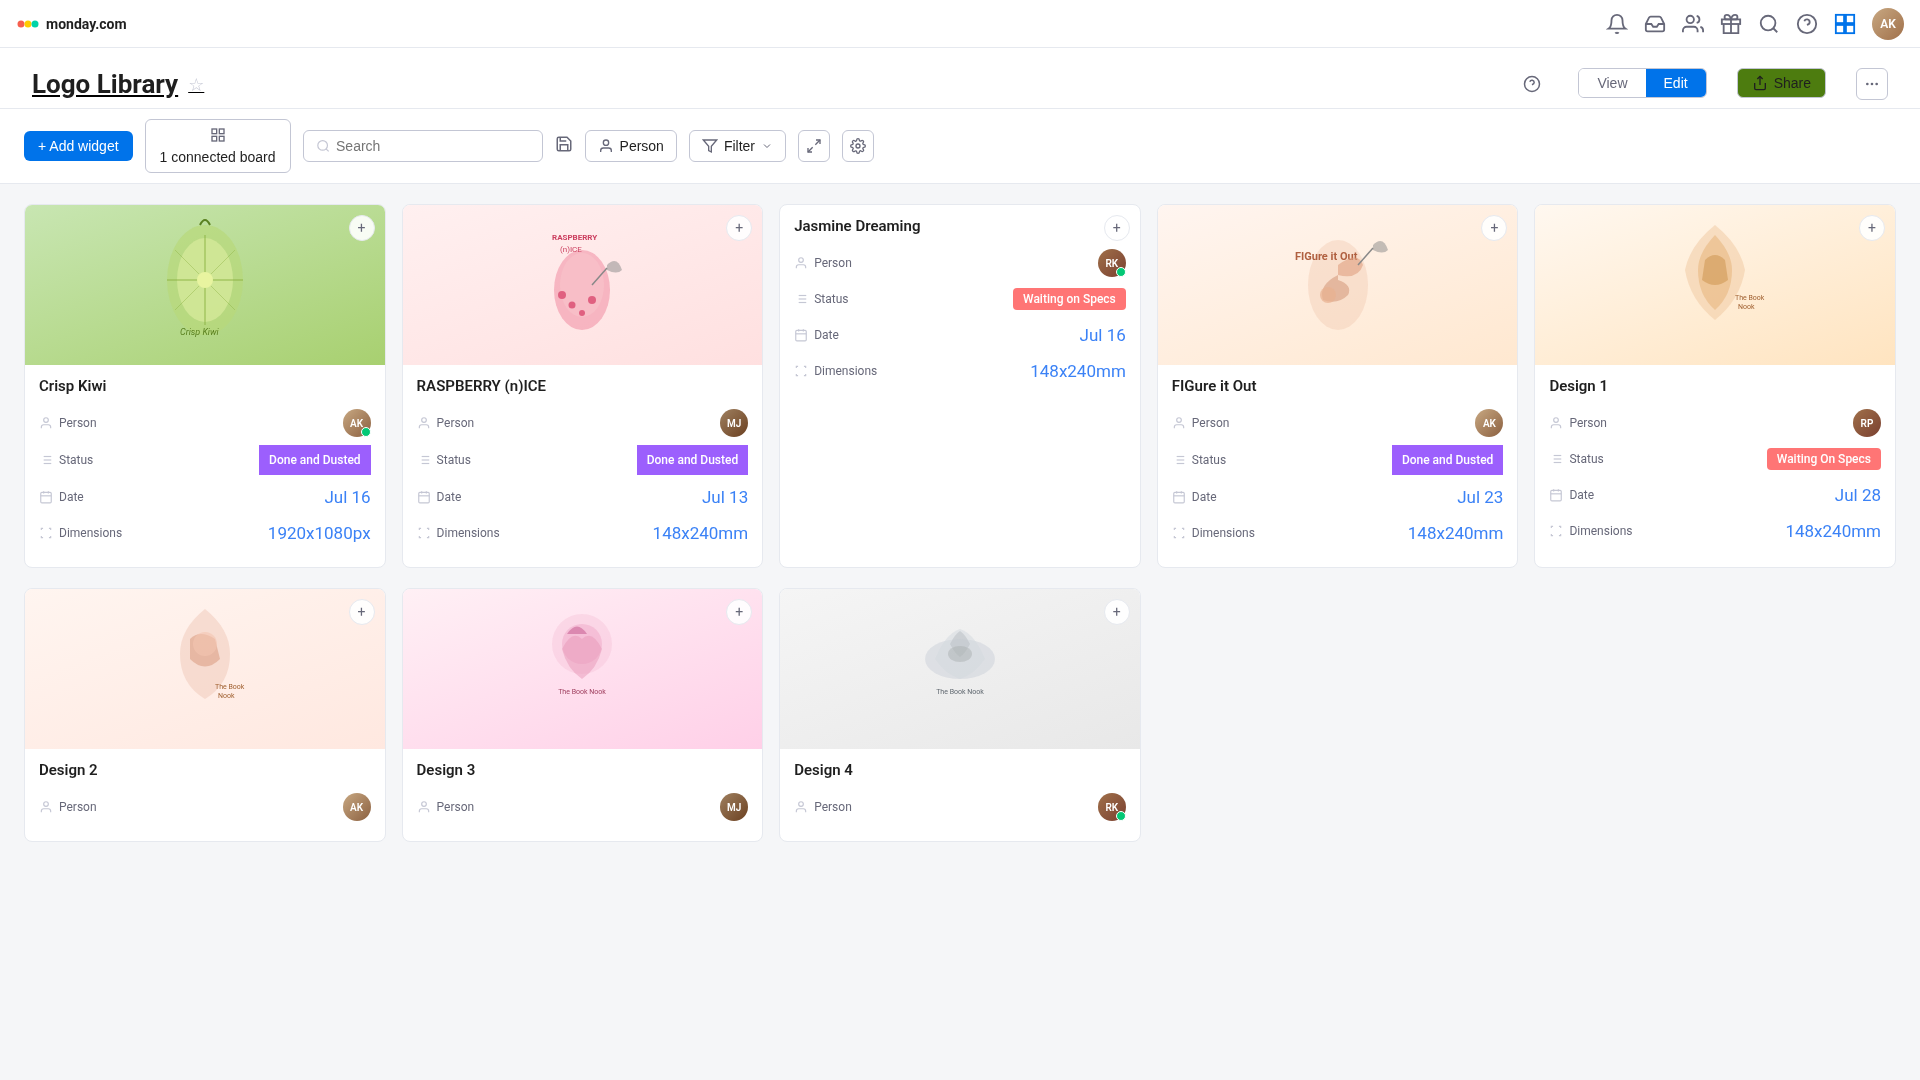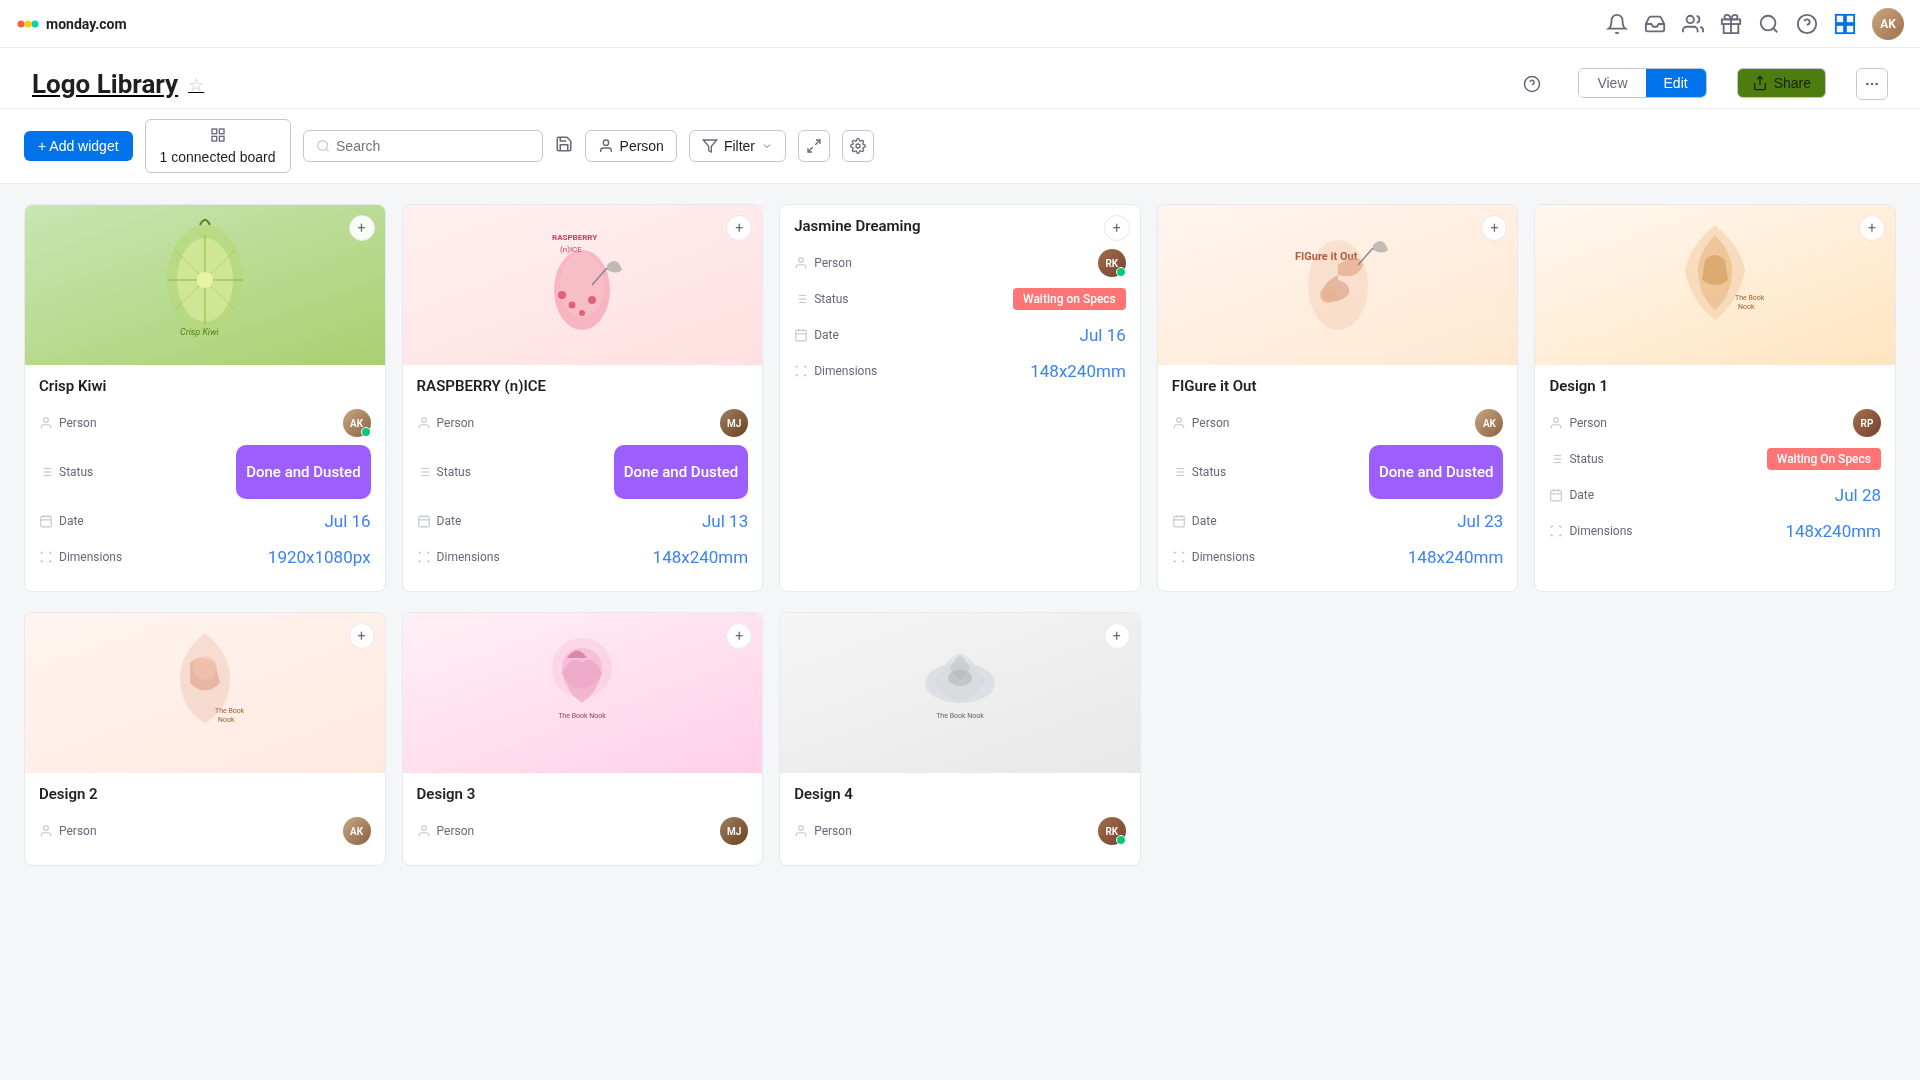--- a/index.html
+++ b/index.html
@@ -230,23 +230,23 @@
       font-size: 12px;
       color: #676879;
     }
     .card-field-value {
       font-size: 17px;
       color: #3b82f6;
     }
     .status-done {
       background: #9c5ffd;
       color: #fff;
-      padding: 18px 10px;
-      border-radius: 10px;
-      font-size: 15px;
+      padding: 8px 10px;
+      border-radius: 0;
+      font-size: 12px;
       font-weight: 500;
     }
     .status-waiting {
       background: #ff7575;
       color: #fff;
       padding: 4px 10px;
       border-radius: 4px;
       font-size: 12px;
       font-weight: 500;
     }

